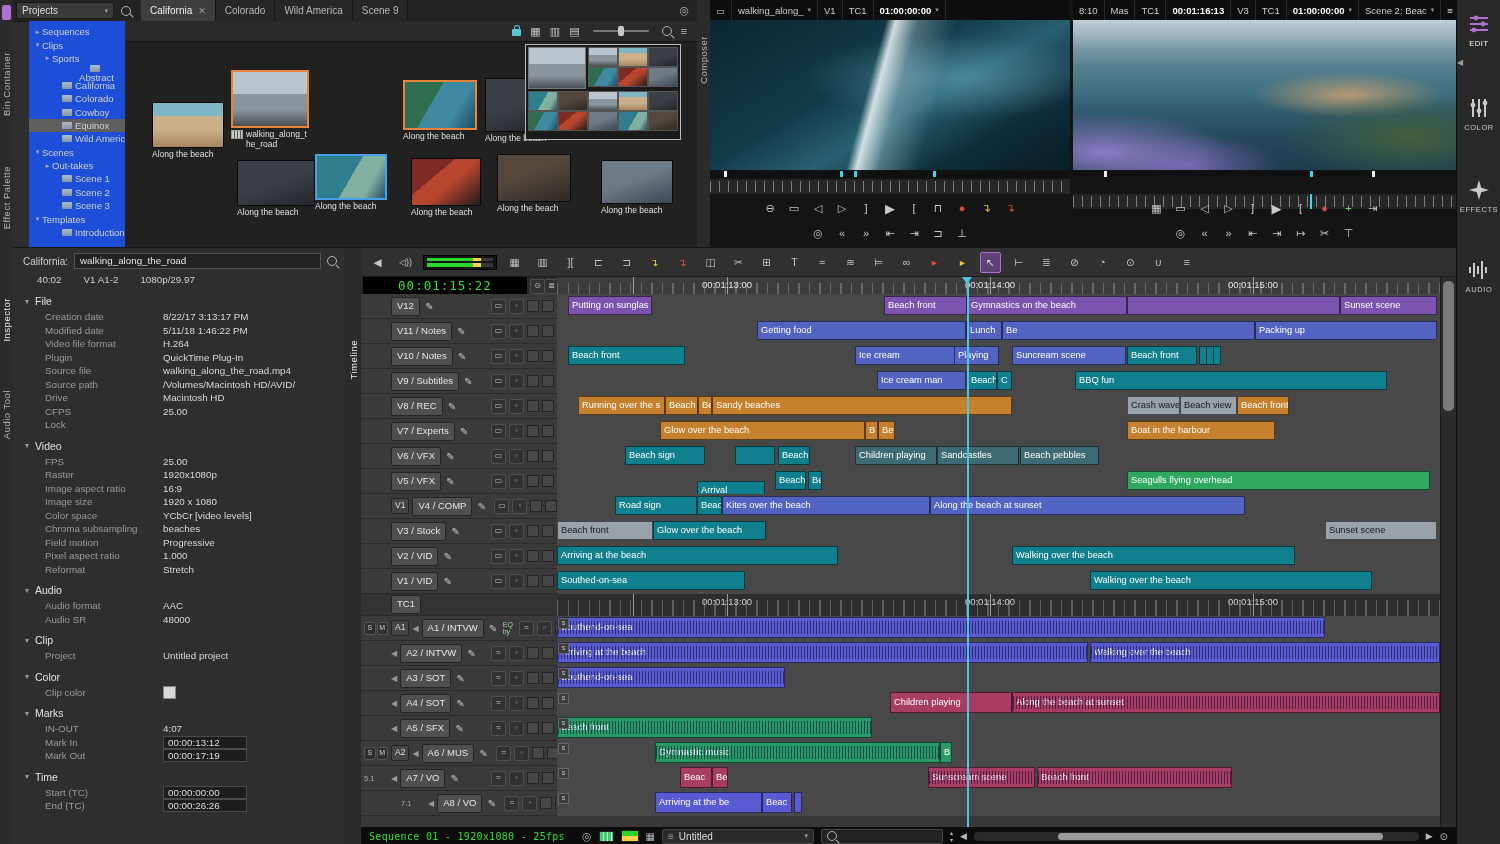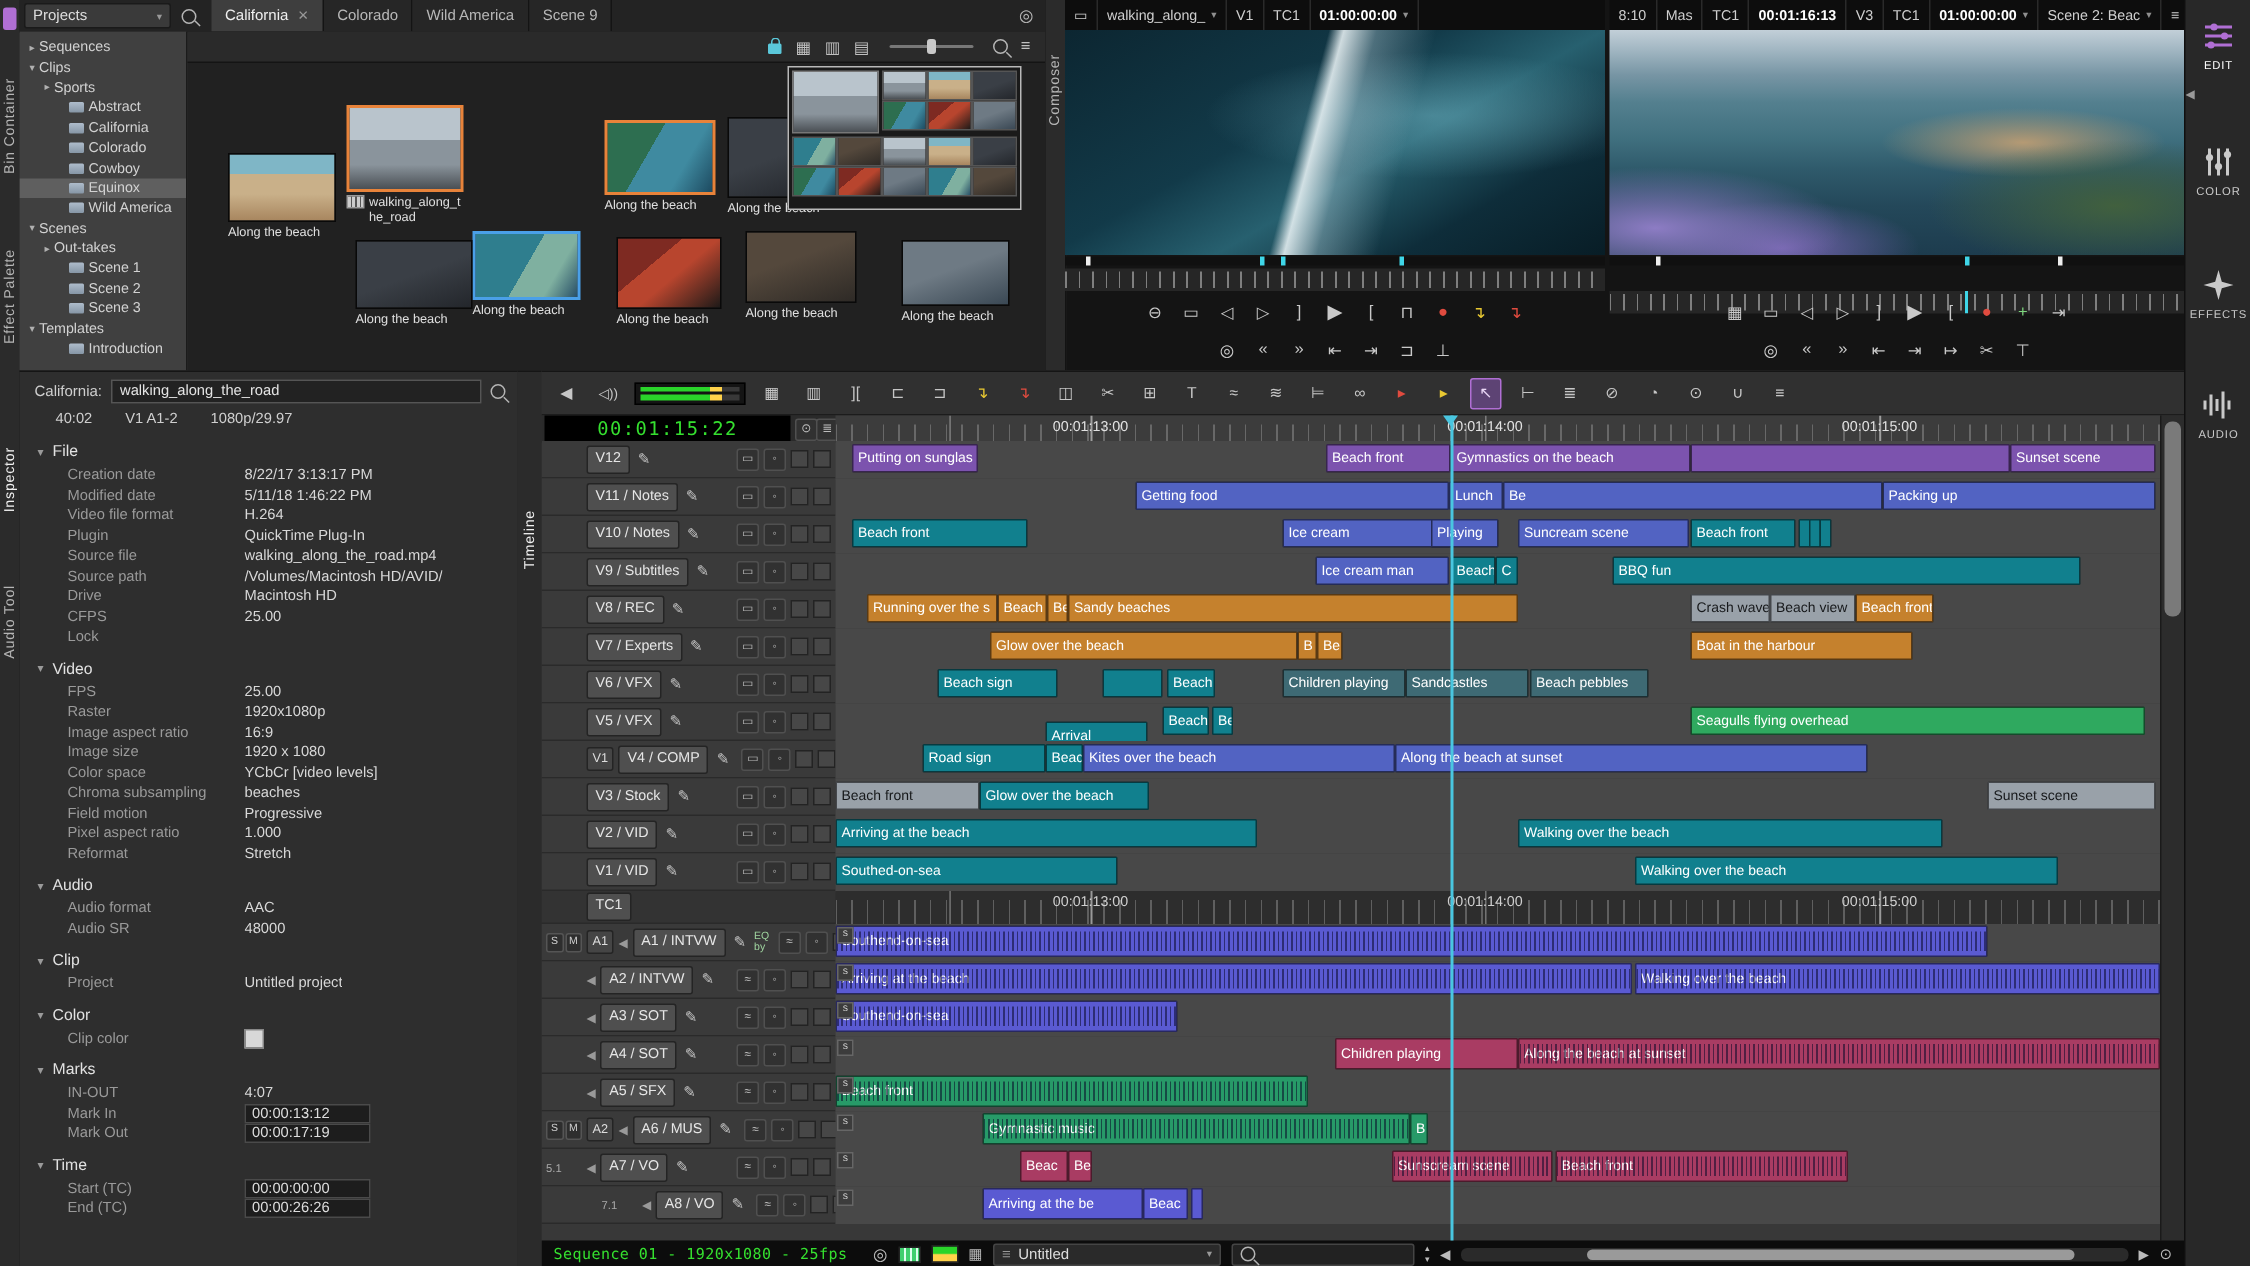--- a/index.html
+++ b/index.html
@@ -128,34 +128,34 @@
           </div>
           <div class="btab">
             <span>Wild America</span>
           </div>
           <div class="btab">
             <span>Scene 9</span>
           </div>
         </div>
         <div style="margin-left: auto; margin-right: 8px; color: rgb(181, 181, 181); font-size: 11px;">◎</div>
       </div>
-      <div class="abs" style="left: 0px; top: 21px; width: 112px; height: 226px; background: #404040; border-right: 1px solid rgb(27, 27, 27); padding-top: 4px; box-sizing: border-box; overflow: hidden;">
+      <div class="abs" style="left: 16px; top: 21px; width: 112px; height: 226px; background: #1d4ed8; border-right: 1px solid rgb(27, 27, 27); padding-top: 4px; box-sizing: border-box; overflow: hidden;">
         <div class="titem" style="padding-left: 4px;">
           <span class="ar">▸</span>
           <span>Sequences</span>
         </div>
         <div class="titem" style="padding-left: 4px;">
           <span class="ar">▾</span>
           <span>Clips</span>
         </div>
         <div class="titem" style="padding-left: 14px;">
           <span class="ar">▸</span>
           <span>Sports</span>
         </div>
-        <div class="titem" style="padding-left: 24px;">
+        <div class="titem" style="padding-left: 24px; flex-direction: column;">
           <span class="ar"></span>
           <span class="bicon"></span>
           <span>Abstract</span>
         </div>
         <div class="titem" style="padding-left: 24px;">
           <span class="ar"></span>
           <span class="bicon"></span>
           <span>California</span>
         </div>
         <div class="titem" style="padding-left: 24px;">

